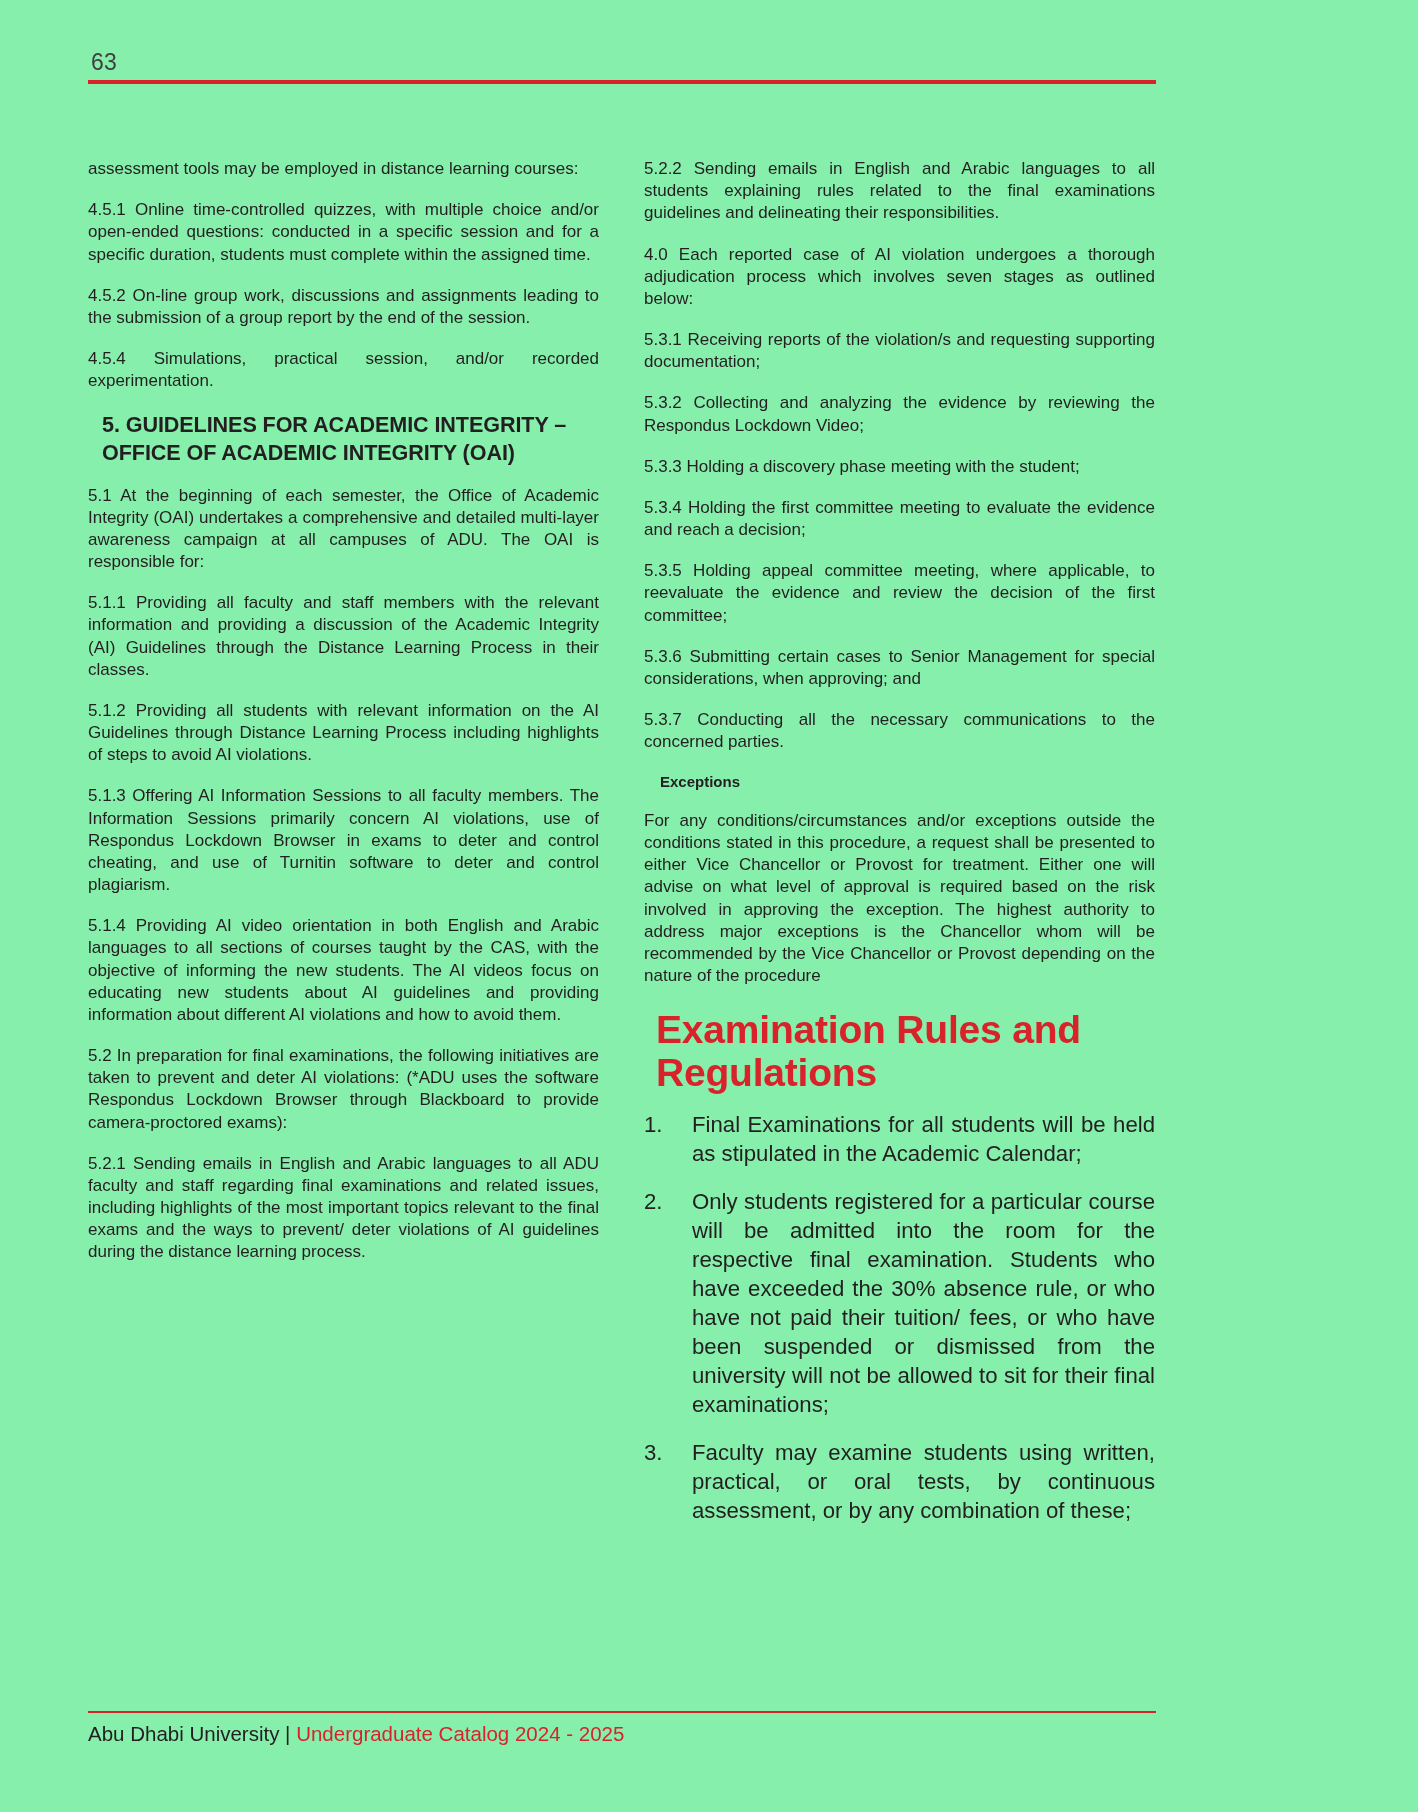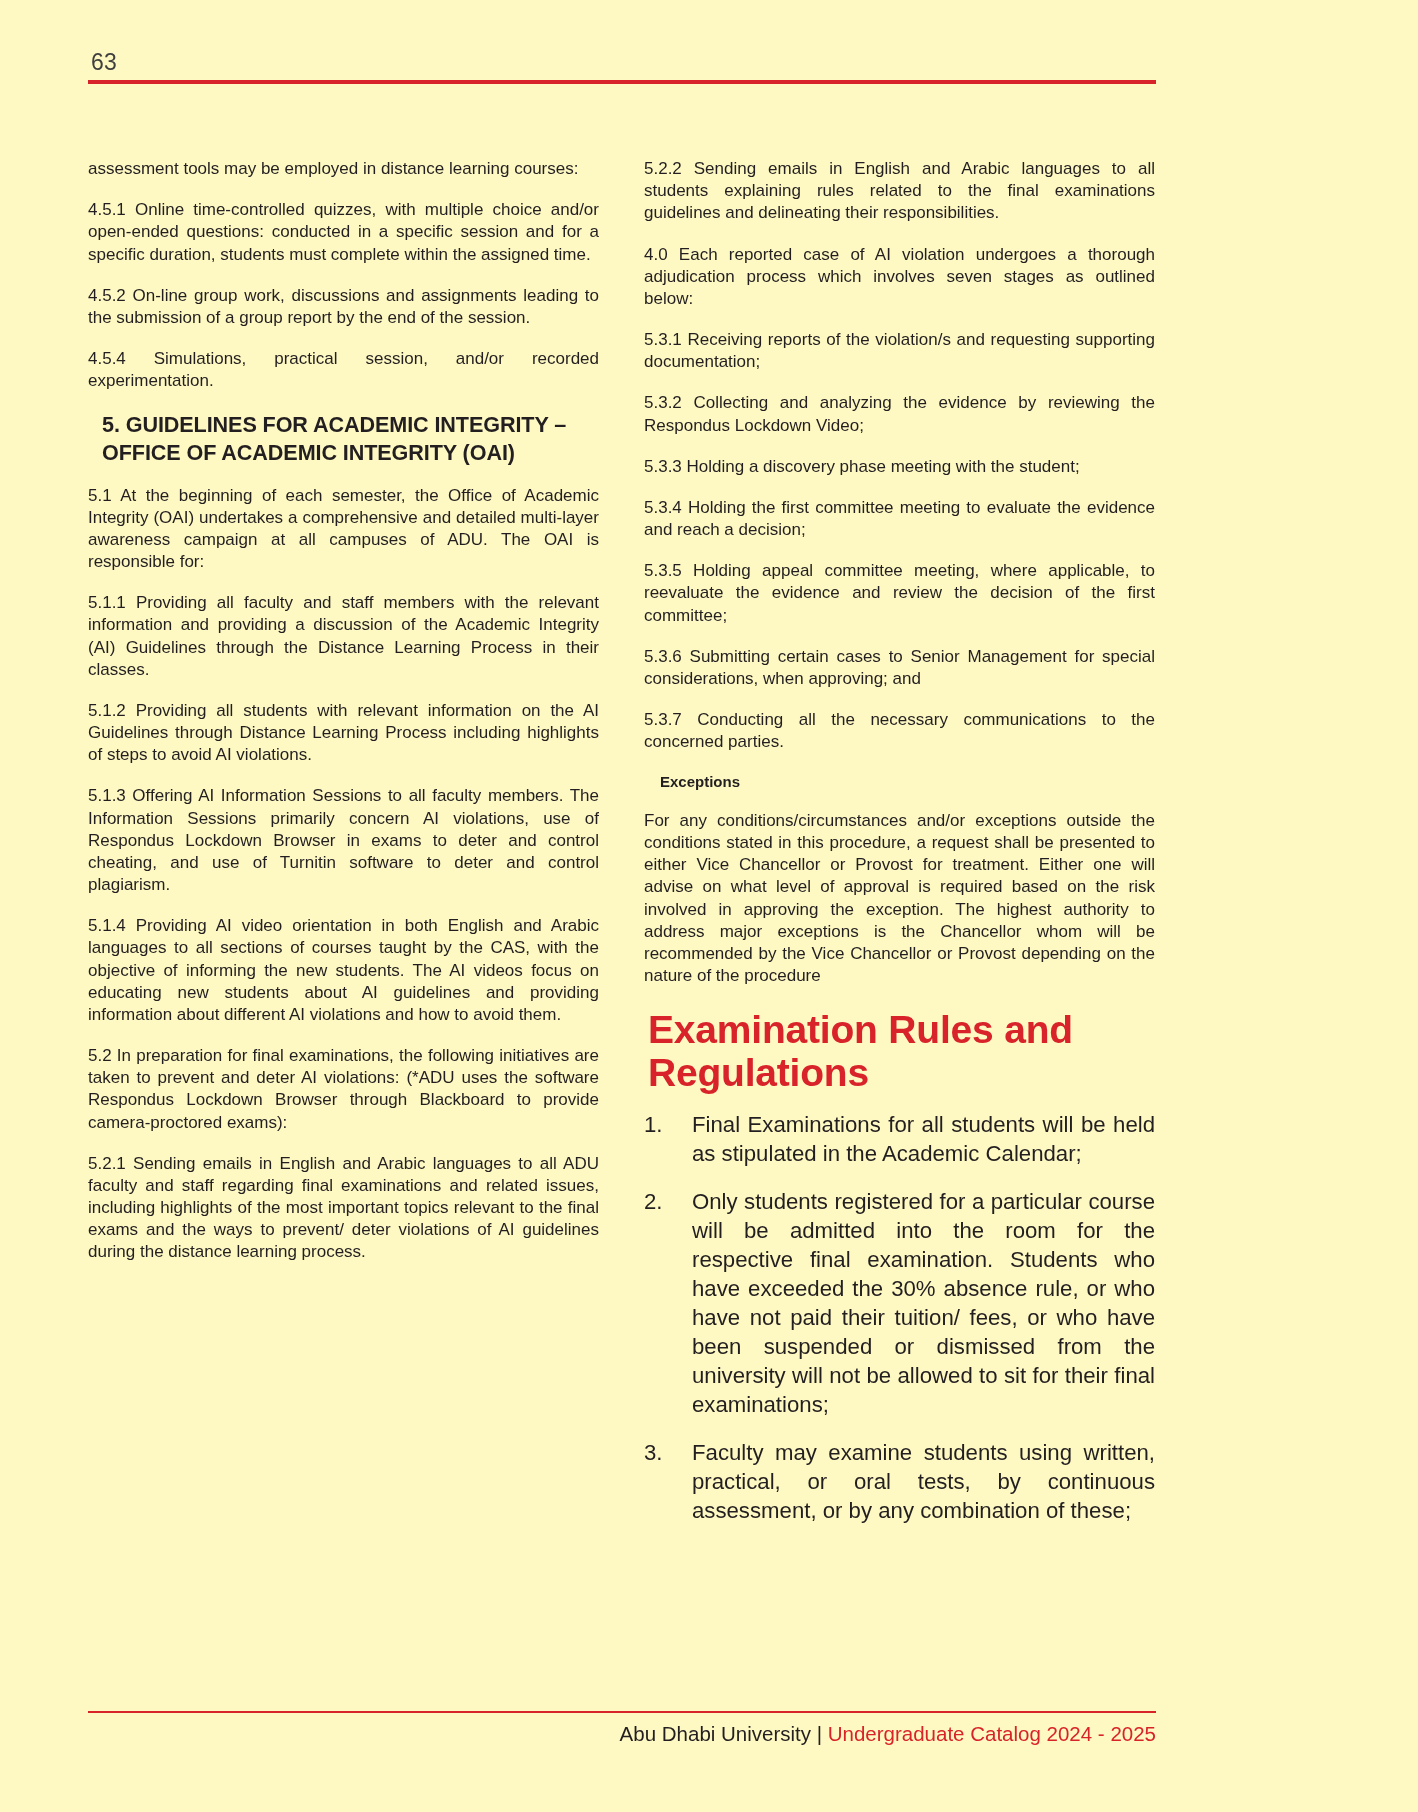--- a/index.html
+++ b/index.html
@@ -8,21 +8,21 @@
     background: #ffffff;
   }
   body {
     font-family: "Liberation Sans", sans-serif;
     color: #231f20;
   }
   .page {
     position: relative;
     width: 1418px;
     height: 1812px;
-    background: #fef9c3;
+    background: #86efac;
     box-sizing: border-box;
     overflow: hidden;
   }
 
   
   .page-header {
     position: absolute;
     left: 88px;
     top: 50px;
     width: 1068px;
@@ -77,21 +77,21 @@
   }
   h3.sub-head {
     margin: 0 0 18px 16px;
     font-size: 15px;
     line-height: 1.30;
     font-weight: bold;
     color: #231f20;
   }
 
   h2.red-head {
-    margin: 22px 0 16px 4px;
+    margin: 22px 0 16px 12px;
     font-size: 39px;
     line-height: 1.10;
     font-weight: bold;
     color: #d8232a;
     letter-spacing: -0.2px;
   }
 
   
   ol.num-list {
     margin: 0;
@@ -118,21 +118,20 @@
     font-size: 22.2px;
     line-height: 1.305;
   }
 
   
   .page-footer {
     position: absolute;
     left: 88px;
     bottom: 65px;
     width: 1068px;
-    text-align: right;
   }
   .footer-rule {
     height: 2.5px;
     background: #d8232a;
     width: 1068px;
     margin-bottom: 9px;
   }
   .footer-text {
     font-size: 20.5px;
     line-height: 1.2;

